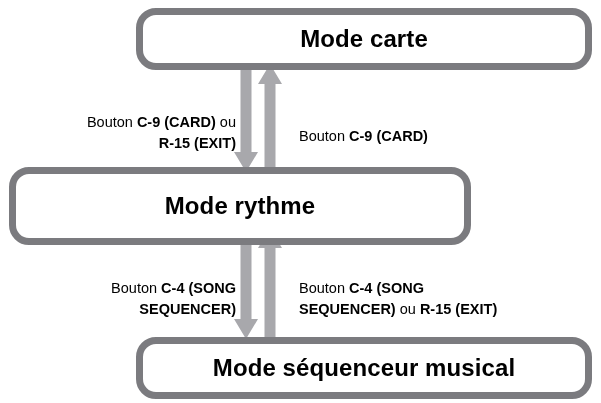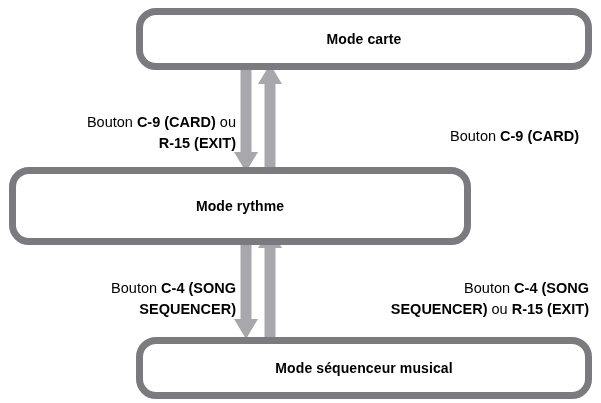--- a/index.html
+++ b/index.html
@@ -20,21 +20,21 @@
     box-sizing: border-box;
     border: 7px solid #7b7b7f;
     border-radius: 20px;
     background: #ffffff;
     display: flex;
     align-items: center;
     justify-content: center;
     z-index: 3;
   }
   .mode-box .box-label {
-    font-size: 14px;
+    font-size: 24px;
     font-weight: bold;
     color: #000000;
     letter-spacing: 0.1px;
     white-space: nowrap;
   }
   #box-mode-carte {
     left: 136px;
     top: 8px;
     width: 456px;
     height: 62px;
@@ -64,21 +64,21 @@
     position: absolute;
     font-size: 14.5px;
     color: #000000;
     line-height: 1.42;
     z-index: 4;
     margin-top: 20px;
   }
   .edge-label .ln { display: block; white-space: nowrap; }
   .edge-label b { font-weight: bold; }
   .label-left  { text-align: right; }
-  .label-right { text-align: right; }
+  .label-right { text-align: left; }
 
   #label-card-down  { left: 8px;  top: 92px;  width: 228px; }
   #label-card-up    { left: 299px; top: 106px; width: 280px; }
   #label-seq-down   { left: 40px; top: 258px; width: 196px; }
   #label-seq-up     { left: 299px; top: 258px; width: 290px; }
 </style>
 </head>
 <body>
 
 <div id="diagram">

